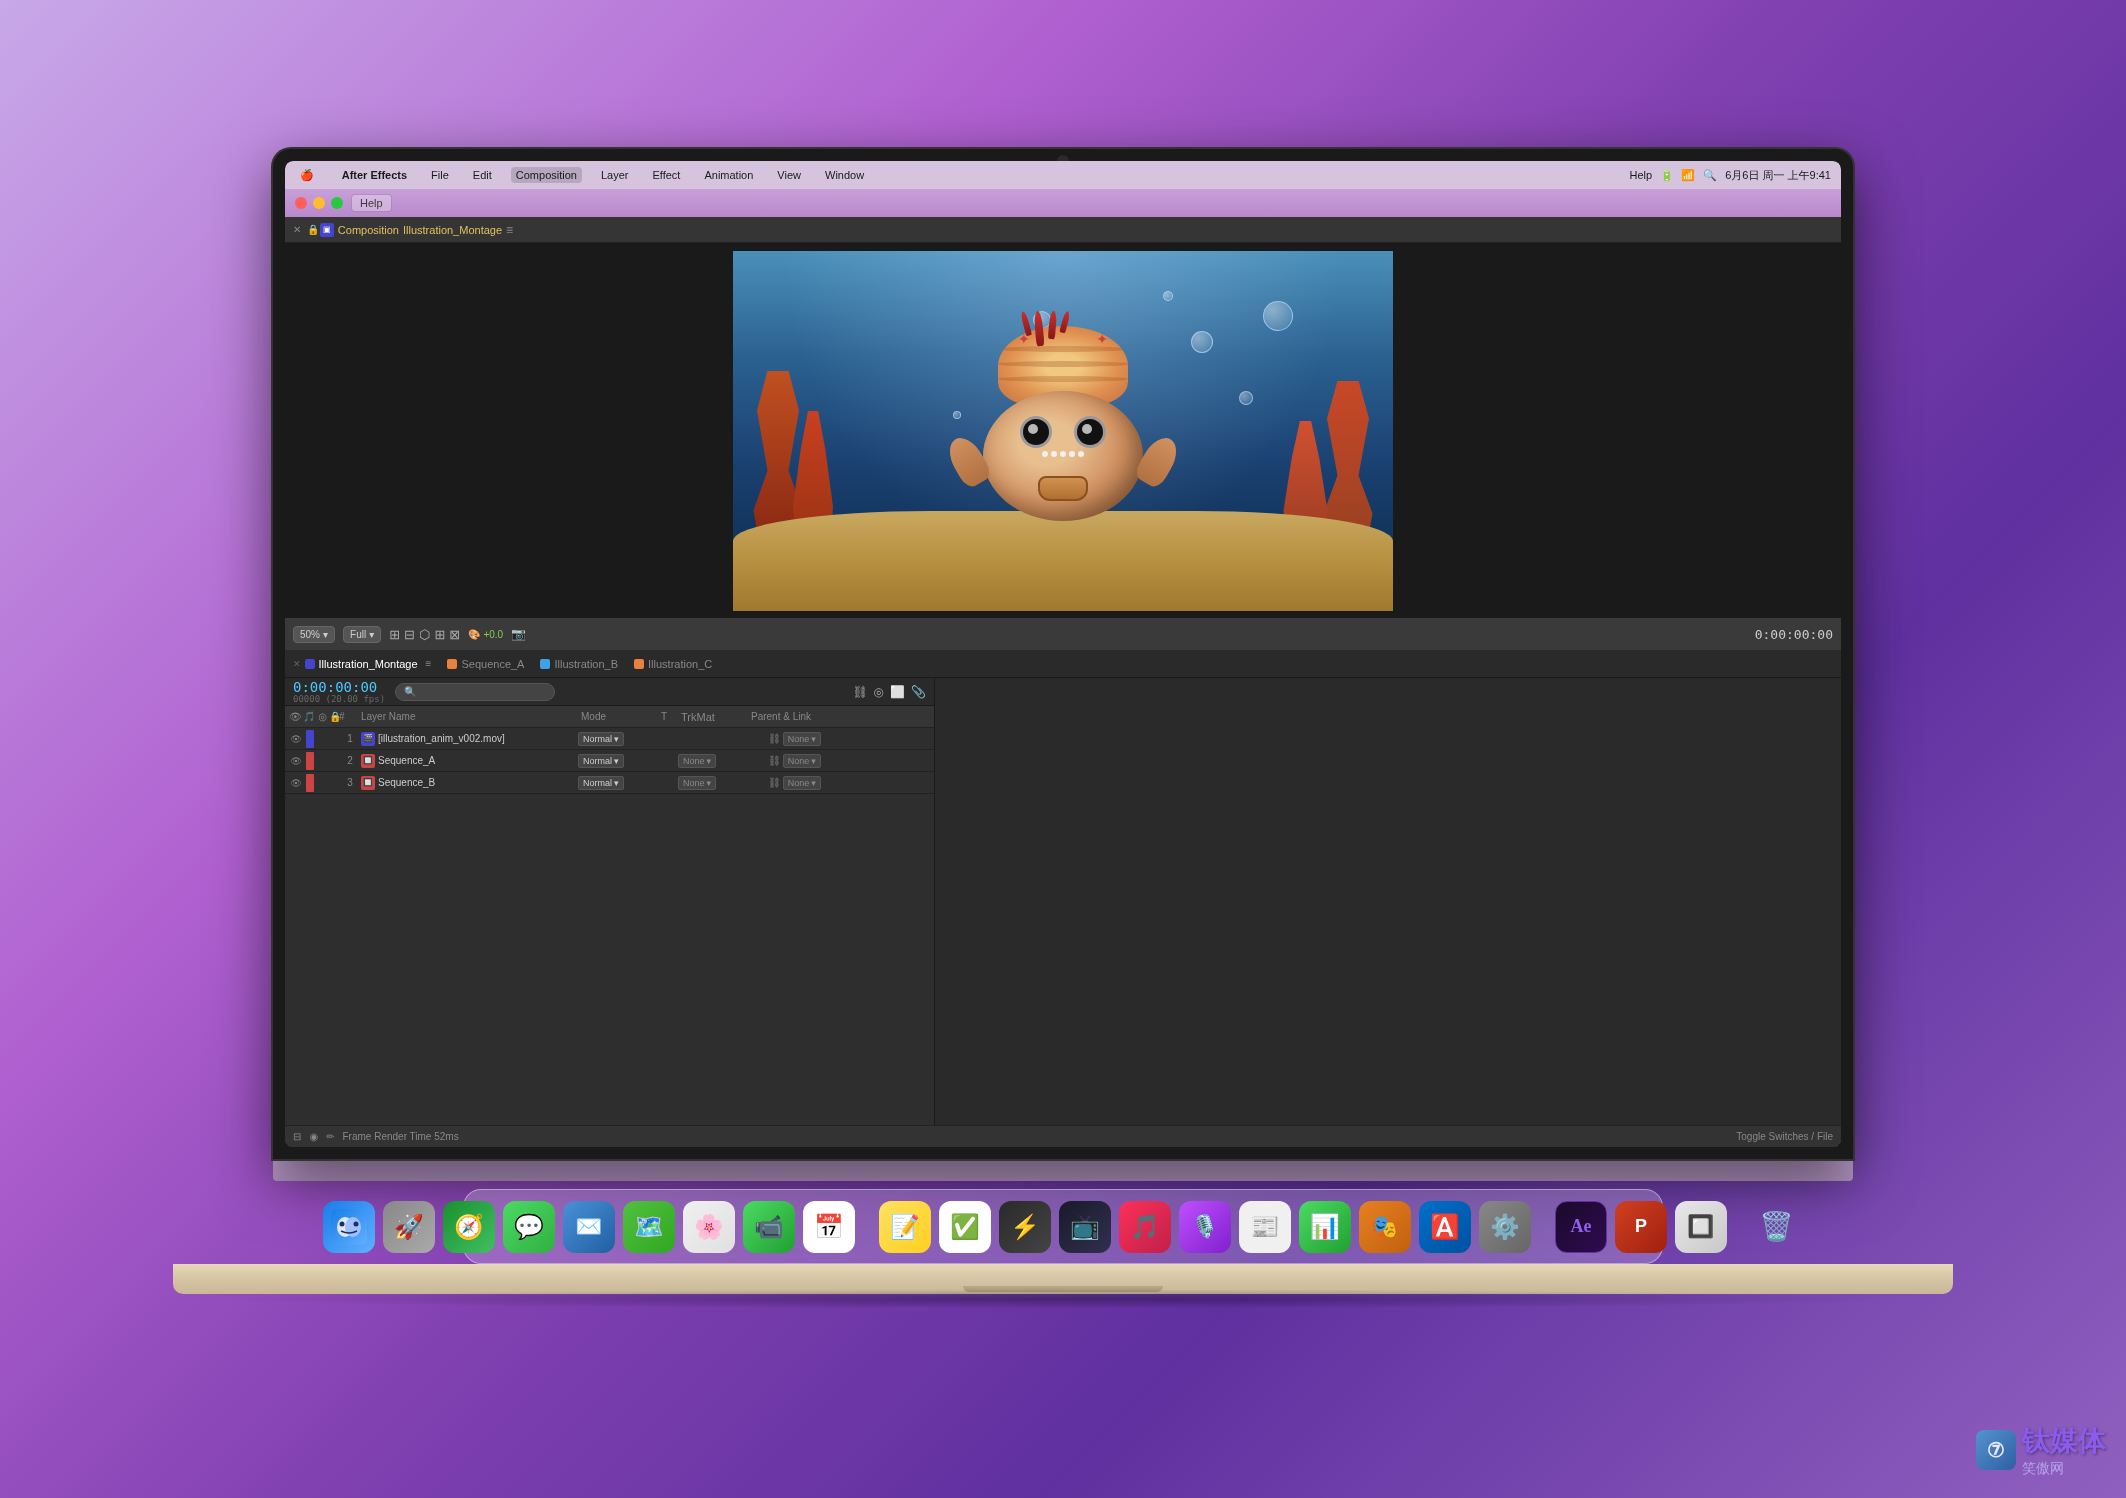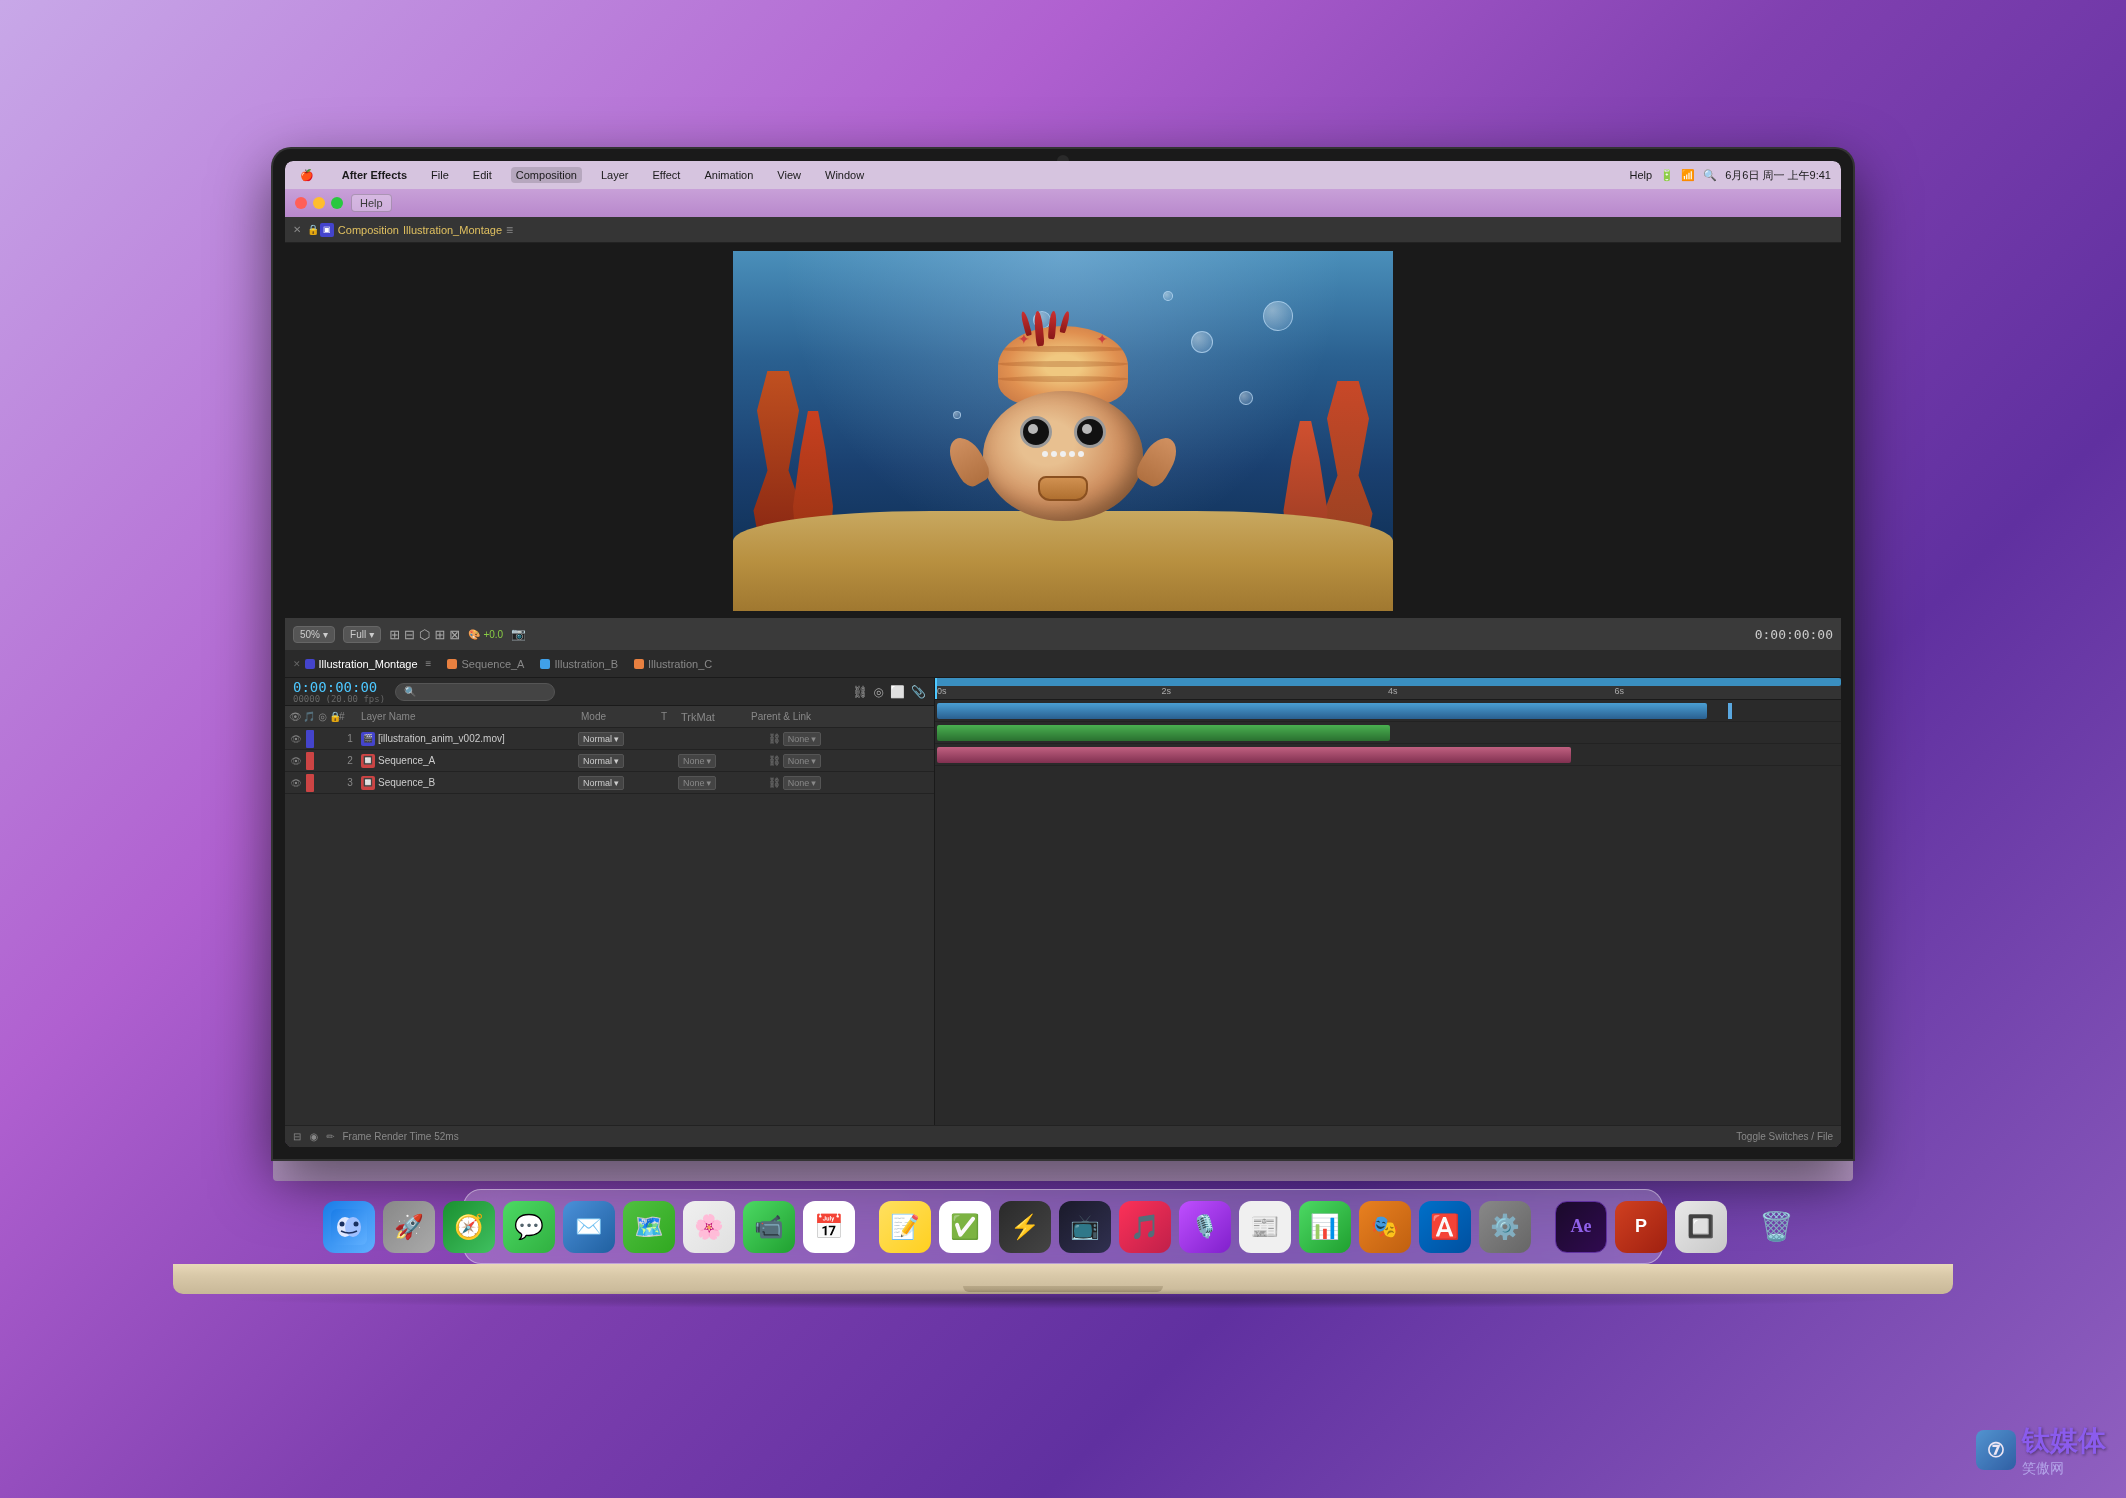--- a/index.html
+++ b/index.html
@@ -972,52 +972,20 @@
                         <span>None</span>
                         <span>▾</span>
                       </div>
                     </div>
                   </div>
 
                 </div>
 
               </div>
 
-              <div class="timeline-right">
-
-                <div class="timeline-ruler" style="position:relative;">
-
-                  <div style="position:absolute;top:0;left:0;right:0;height:8px;background:#3a8fc0;border-radius:2px;"></div>
-                  <div style="position:absolute;top:8px;left:2px;font-size:9px;color:#aaa;">0s</div>
-                  <div style="position:absolute;top:8px;left:25%;font-size:9px;color:#aaa;">2s</div>
-                  <div style="position:absolute;top:8px;left:50%;font-size:9px;color:#aaa;">4s</div>
-                  <div style="position:absolute;top:8px;left:75%;font-size:9px;color:#aaa;">6s</div>
-
-                  <div style="position:absolute;top:0;left:0;width:2px;height:100%;background:#4dc8ff;"></div>
-                </div>
-
-                <div style="flex:1;background:#2a2a2a;position:relative;">
-
-                  <div class="bar-track">
-                    <div class="layer-bar bar-blue" style="left:2px;width:85%;"></div>
-
-                    <div style="position:absolute;right:12%;top:3px;width:4px;height:16px;background:#5aa8e0;cursor:ew-resize;"></div>
-                  </div>
-
-                  <div class="bar-track">
-                    <div class="layer-bar bar-green" style="left:2px;width:50%;"></div>
-                  </div>
-
-                  <div class="bar-track">
-                    <div class="layer-bar bar-pink" style="left:2px;width:70%;"></div>
-                  </div>
-
-                </div>
-
-              </div>
 
             </div>
 
             <div class="bottom-bar">
               <span class="bottom-btn">⊟</span>
               <span class="bottom-btn">◉</span>
               <span class="bottom-btn">✏</span>
               <span class="bottom-btn">Frame Render Time  52ms</span>
               <span class="bottom-text">Toggle Switches / File</span>
             </div>

